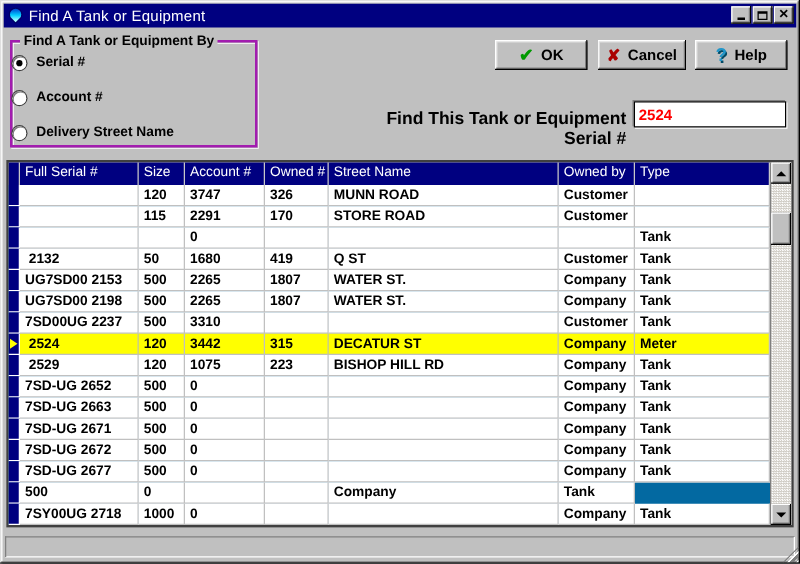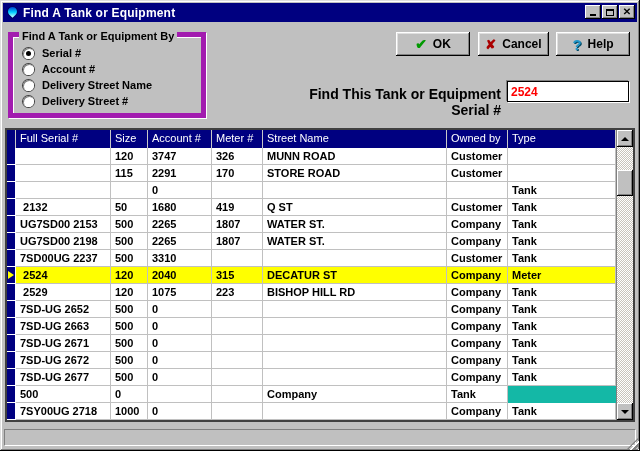--- a/index.html
+++ b/index.html
@@ -15,42 +15,42 @@
 
   
   .titlebar {
     position: absolute; left: 3px; top: 3px; right: 3px; height: 19px;
     background: var(--titlebar-bg); display: flex; align-items: center; padding-left: 3px;
   }
   .flame { width: 9px; height: 9px; margin: 0 6px 2px 2px;
     background: linear-gradient(135deg,#aaffff 10%, #00ccff 45%, #0033cc 90%);
     border-radius: 0 50% 50% 50%; transform: rotate(-135deg);
     box-shadow: 0 0 0 1px #000066; flex: none; }
-  .title-text { color: #fff; font-weight: bold; font-size: 12px; letter-spacing: .2px; }
+  .title-text { color: #fff; font-weight: normal; font-size: 12px; letter-spacing: .2px; }
   .winbtns { position: absolute; right: 2px; top: 2px; display: flex; }
   .winbtn {
     width: 16px; height: 14px; background: #c0c0c0; margin-left: 1px;
     box-shadow: inset -1px -1px 0 #000, inset 1px 1px 0 #fff,
                 inset -2px -2px 0 #808080;
     display: flex; align-items: center; justify-content: center; cursor: default;
   }
   .glyph-min { width: 6px; height: 2px; background: #000; margin-top: 6px; }
   .glyph-max { width: 8px; height: 7px; border: 1px solid #000; border-top-width: 2px; }
   .glyph-close { font-size: 10px; font-weight: bold; color: #000; line-height: 10px; }
 
   
   .groupbox {
     position: absolute; left: 8px; top: 32px; width: 198px; height: 86px;
-    border: 5px solid #a21caf; box-shadow: inset 1px 1px 0 #fff, 1px 1px 0 #fff;
+    border: 2px solid #a21caf; box-shadow: inset 1px 1px 0 #fff, 1px 1px 0 #fff;
   }
   .groupbox-legend {
     position: absolute; top: -7px; left: 6px; background: #c0c0c0;
     padding: 0 3px; font-size: 11px; font-weight: bold; white-space: nowrap;
   }
-  .radio-rows { padding: 10px 0 0 10px; display: flex; flex-direction: column; gap: 4px; }
+  .radio-rows { padding: 10px 0 0 0; display: flex; flex-direction: column; gap: 16px; }
   .radio-row { display: flex; align-items: center; gap: 8px; }
   .radio {
     width: 11px; height: 11px; border-radius: 50%; background: #fff; flex: none;
     box-shadow: inset 1px 1px 0 #808080, inset -1px -1px 0 #fff, 0 0 0 1px #404040;
     position: relative;
   }
   .radio.on::after {
     content: ""; position: absolute; left: 3px; top: 3px; width: 5px; height: 5px;
     border-radius: 50%; background: #000;
   }
@@ -92,21 +92,21 @@
     display: grid;
     grid-template-columns: 9px 95px 37px 64px 51px 184px 61px minmax(0,1fr);
     width: 609px;
   }
   .thead { height: 18px; background: var(--header-bg); }
   .hcell {
     color: #fff; font-size: 11px; font-weight: normal; line-height: 17px;
     padding-left: 4px; border-right: 1px solid #c8c8c8; overflow: hidden; white-space: nowrap;
   }
   .hcell.ind { padding: 0; }
-  .tbody { position: absolute; left: 0; top: 18px; bottom: 0; width: 609px; background: #14b8a6; }
+  .tbody { position: absolute; left: 0; top: 18px; bottom: 0; width: 609px; background: #0369a1; }
   .trow { height: 17px; }
   .cell {
     font-size: 11px; font-weight: bold; line-height: 16px; padding-left: 4px;
     border-right: 1px solid #c0c0c0; border-bottom: 1px solid #c0c0c0;
     overflow: hidden; white-space: pre; background: #fff; color: #000;
   }
   .cell.ind { background: var(--indicator-bg); padding: 0; border-right: 1px solid #fff;
     border-bottom: 1px solid #fff; display: flex; align-items: center; justify-content: center; }
   .trow.sel .cell { background: var(--selected-row-bg); }
   .trow.sel .cell.ind { background: var(--indicator-bg); }
@@ -203,21 +203,21 @@
 
   <div class="find-label">Find This Tank or Equipment Serial #</div>
   <input class="find-input" value="2524" style="">
 
   <div class="grid">
     <div class="thead">
         <div class="hcell ind"></div>
         <div class="hcell">Full Serial #</div>
         <div class="hcell">Size</div>
         <div class="hcell">Account #</div>
-        <div class="hcell">Meter #</div>
+        <div class="hcell">Owned #</div>
         <div class="hcell">Street Name</div>
         <div class="hcell">Owned by</div>
         <div class="hcell">Type</div>
       </div>
     <div class="tbody">
         <div class="trow">
           <div class="cell ind"></div>
           <div class="cell"></div>
           <div class="cell">120</div>
           <div class="cell">3747</div>
@@ -283,21 +283,21 @@
           <div class="cell">3310</div>
           <div class="cell"></div>
           <div class="cell"></div>
           <div class="cell">Customer</div>
           <div class="cell">Tank</div>
         </div>
         <div class="trow sel">
           <div class="cell ind"><span class="sel-arrow"></span></div>
           <div class="cell"> 2524</div>
           <div class="cell">120</div>
-          <div class="cell">2040</div>
+          <div class="cell">3442</div>
           <div class="cell">315</div>
           <div class="cell">DECATUR ST</div>
           <div class="cell">Company</div>
           <div class="cell">Meter</div>
         </div>
         <div class="trow">
           <div class="cell ind"></div>
           <div class="cell"> 2529</div>
           <div class="cell">120</div>
           <div class="cell">1075</div>

